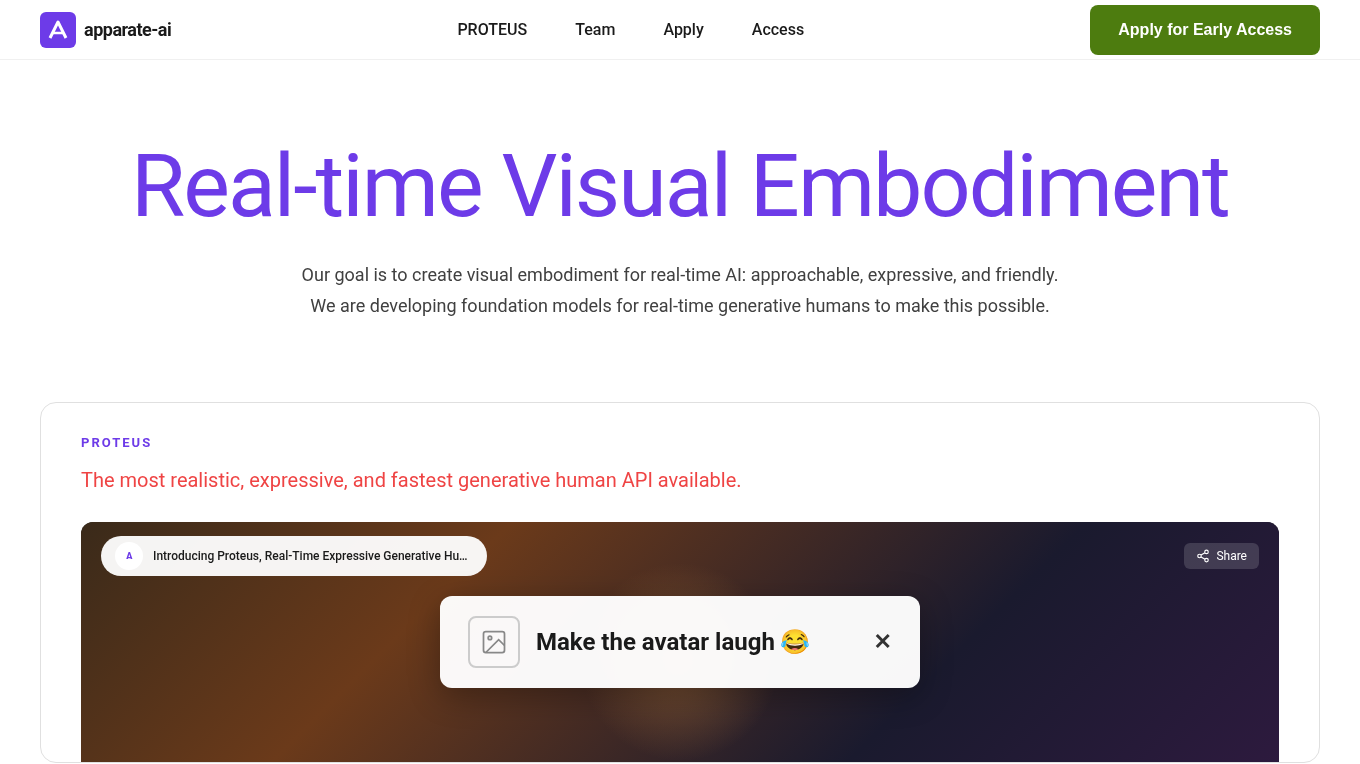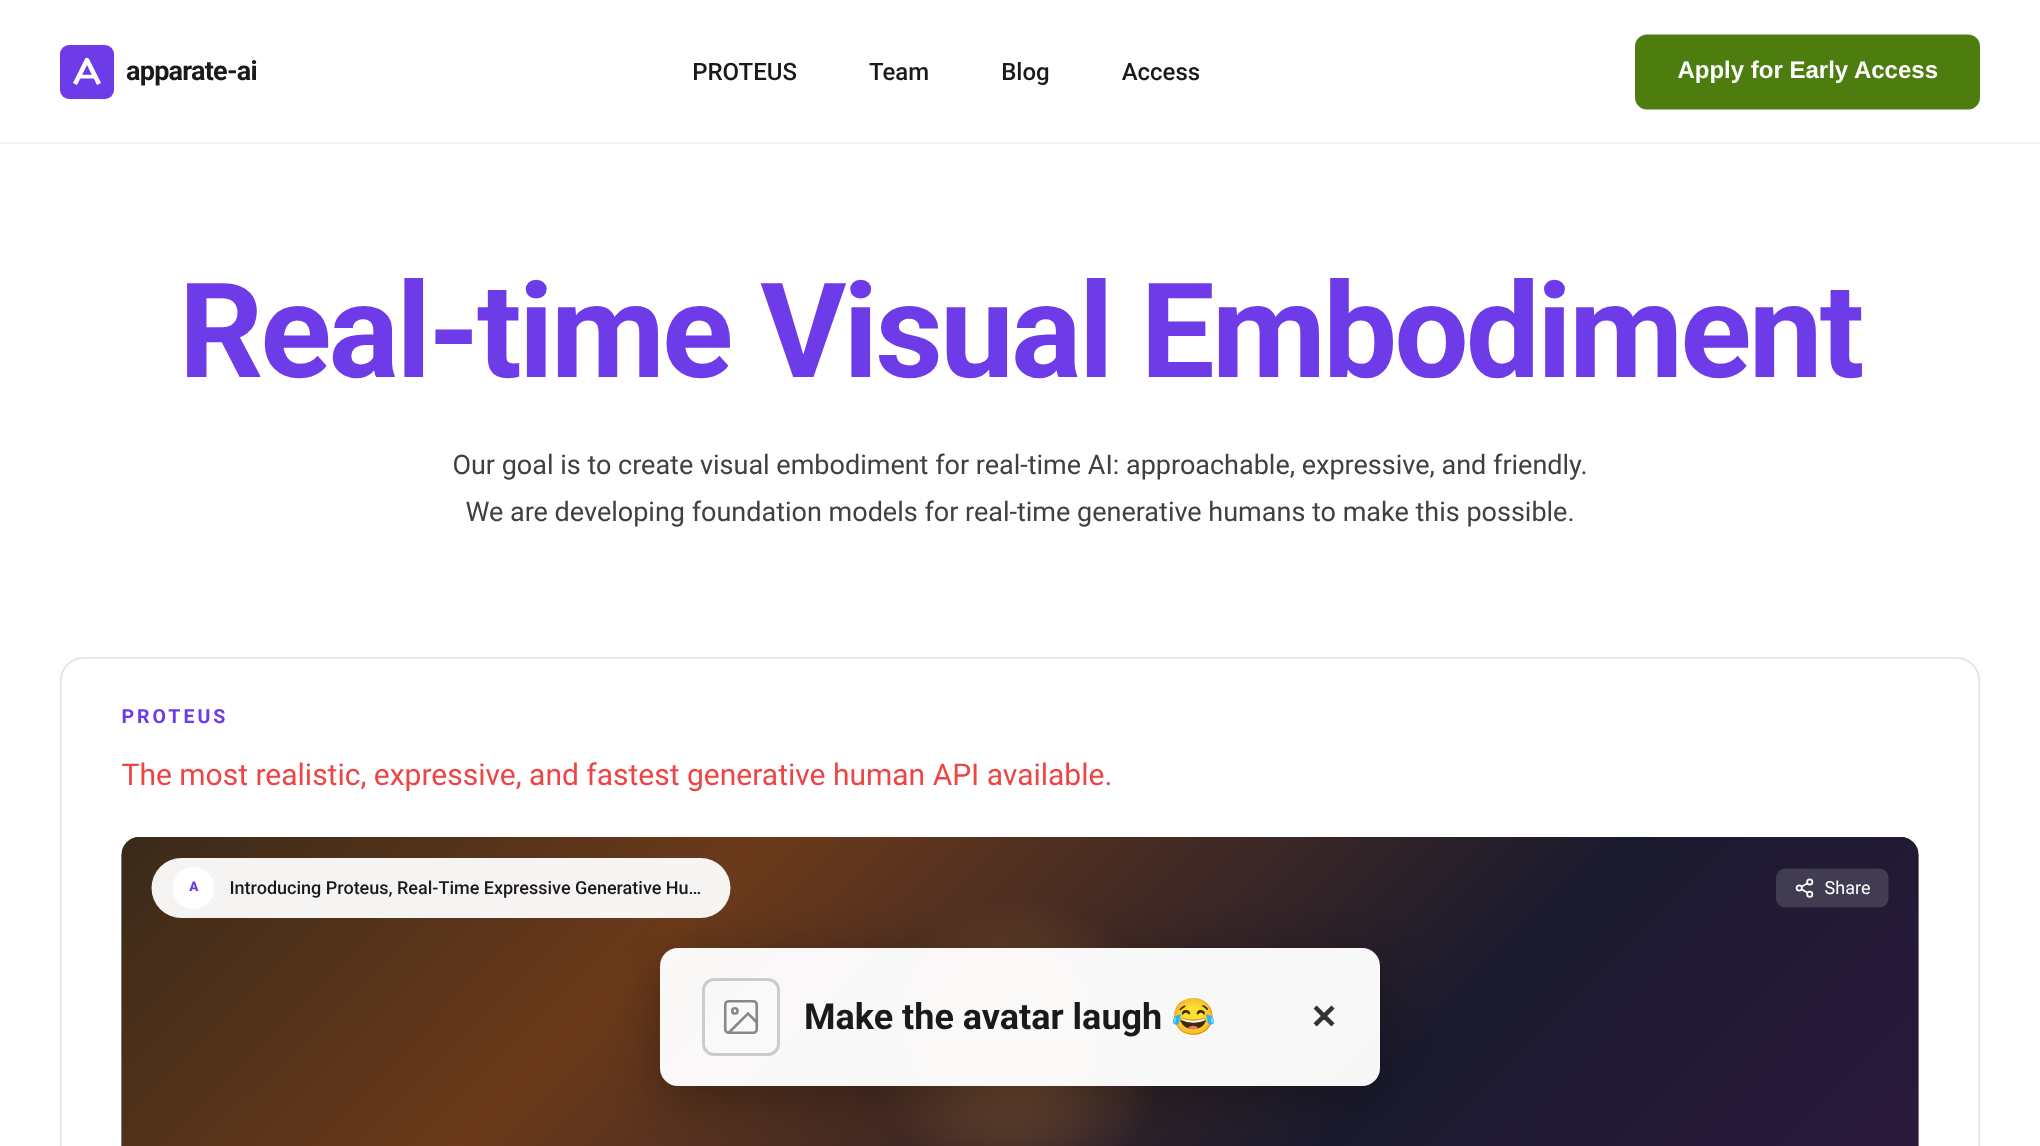--- a/index.html
+++ b/index.html
@@ -12,21 +12,21 @@
       width: 1360px;
       overflow-x: hidden;
     }
 
     
     nav {
       display: flex;
       align-items: center;
       justify-content: space-between;
       padding: 0 40px;
-      height: 96px;
+      height: 60px;
       border-bottom: 1px solid #f0f0f0;
     }
 
     .nav-logo {
       display: flex;
       align-items: center;
       gap: 8px;
       text-decoration: none;
       color: #1a1a1a;
     }
@@ -70,21 +70,21 @@
     }
 
     
     .hero {
       text-align: center;
       padding: 80px 60px 60px;
     }
 
     .hero-title-line1 {
       font-size: 88px;
-      font-weight: 700;
+      font-weight: 400;
       line-height: 1.05;
       color: #6d3be8;
       letter-spacing: -2px;
       display: block;
     }
 
     .hero-title-line2 {
       font-size: 88px;
       font-weight: 800;
       line-height: 1.05;
@@ -277,21 +277,21 @@
       <rect width="36" height="36" rx="6" fill="#6d3be8"></rect>
       <path d="M10 26 L18 10 L26 26" stroke="white" stroke-width="3" stroke-linejoin="round" fill="none"></path>
       <path d="M13 21 L23 21" stroke="white" stroke-width="2.5" stroke-linecap="round"></path>
     </svg>
     <span class="logo-text">apparate-ai</span>
   </a>
 
   <ul class="nav-links">
     <li><a href="#">PROTEUS</a></li>
     <li><a href="#">Team</a></li>
-    <li><a href="#">Blog</a></li>
+    <li><a href="#">Apply</a></li>
     <li><a href="#">Access</a></li>
   </ul>
 
   <button class="btn-early-access">Apply for Early Access</button>
 </nav>
 
 <section class="hero">
   <h1>
     <span class="hero-title-line1">Real-time Visual Embodiment</span>
   </h1>

